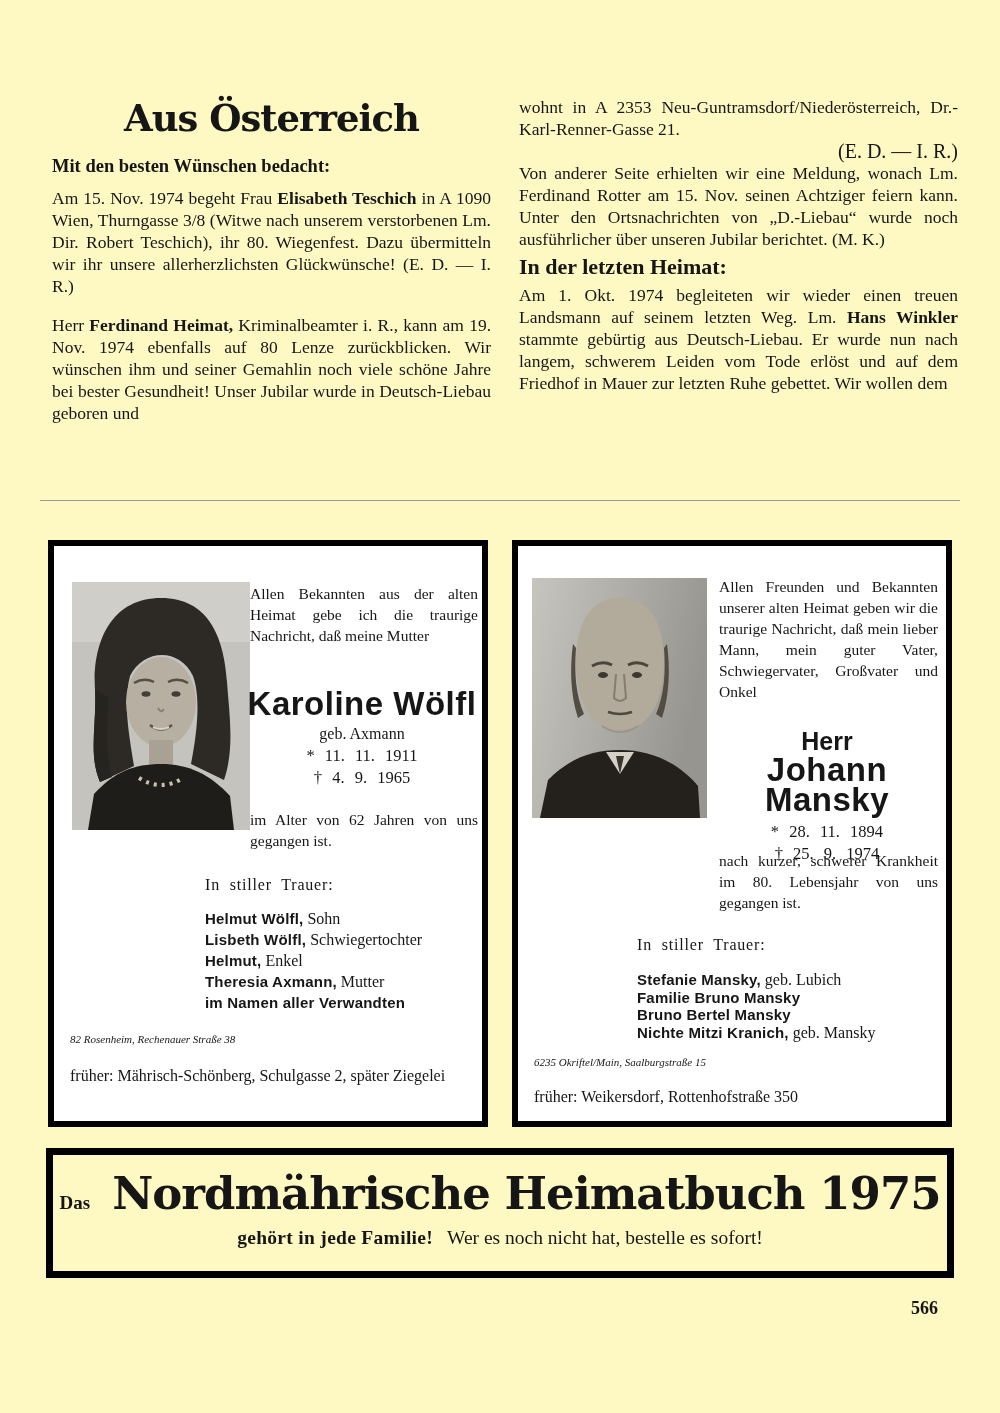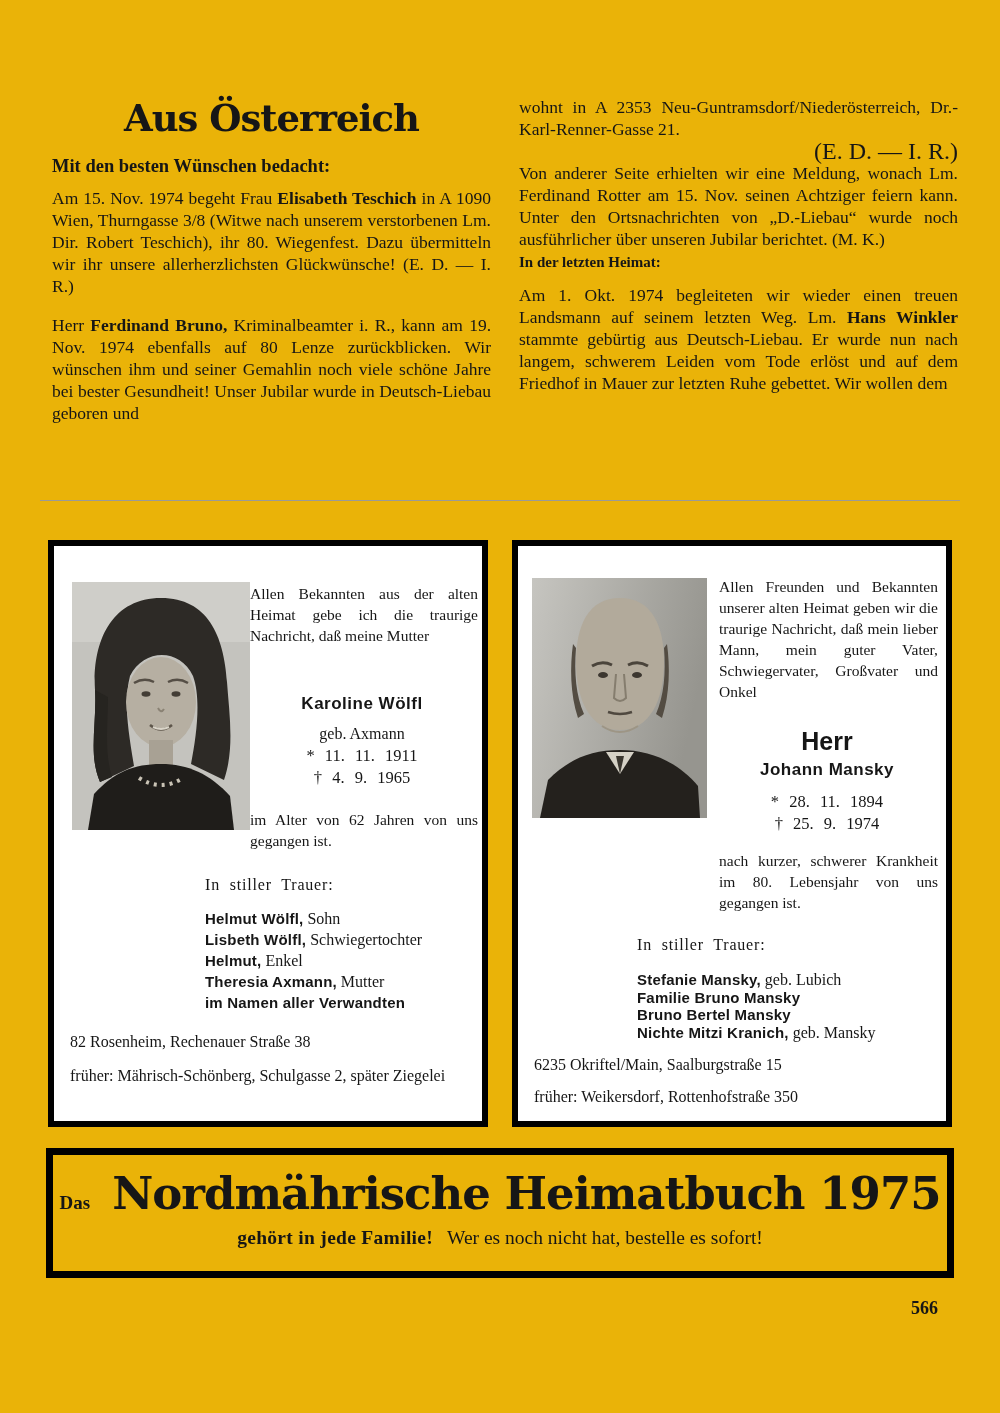--- a/index.html
+++ b/index.html
@@ -1,55 +1,55 @@
 <!DOCTYPE html>
 <html><head>
 <meta charset="utf-8">
 <style>
   html,body{margin:0;padding:0;background:#e8e8e6;}
   .page{
     position:relative;
     width:1000px;height:1413px;
     margin:0 auto;
-    background:#eab308;
+    background:#fef9c3;
     color:#161616;
     font-family:"Liberation Serif",serif;
     overflow:hidden;
   }
   
   .article{position:absolute;top:96px;left:52px;width:906px;display:flex;gap:28px;}
   .col{width:439px;}
   .fraktur{font-family:"DejaVu Serif",serif;font-weight:bold;letter-spacing:-1px;}
   .sec-title{font-size:37px;line-height:44px;text-align:center;margin:0 0 16px 0;}
   .subhead{font-size:18.5px;font-weight:bold;margin:0 0 10px 0;}
-  .subhead2{font-size:15px;font-weight:bold;margin:4px 0 13px 0;}
+  .subhead2{font-size:22px;font-weight:bold;margin:4px 0 4px 0;}
   .body-par{font-size:17.5px;line-height:22px;text-align:justify;margin:0 0 0 0;}
   .par-gap{margin-top:17px;}
   .b{font-weight:bold;}
-  .sig{font-size:24px;line-height:22px;text-align:right;}
+  .sig{font-size:20px;line-height:22px;text-align:right;}
   .divider{position:absolute;top:500px;left:40px;width:920px;border-top:1px solid #9a9a96;}
   
   .obits{position:absolute;top:540px;left:48px;width:904px;display:flex;justify-content:space-between;}
   .obit{box-sizing:border-box;width:440px;height:587px;border:6px solid #000;position:relative;background:#fff;}
   .o-photo{position:absolute;display:block;}
   .o-intro{position:absolute;font-size:15.5px;line-height:21px;text-align:justify;margin:0;}
   .o-nameblock{position:absolute;text-align:center;}
   .o-prefix{font-family:"Liberation Sans",sans-serif;font-weight:bold;font-size:25px;line-height:28px;}
-  .o-name{font-family:"Liberation Sans",sans-serif;font-weight:bold;font-size:17px;line-height:30px;letter-spacing:0.5px;}
+  .o-name{font-family:"Liberation Sans",sans-serif;font-weight:bold;font-size:33px;line-height:30px;letter-spacing:0.5px;}
   .o-maiden{font-size:16px;line-height:22px;margin-top:4px;}
   .o-date{font-size:16.5px;line-height:22px;word-spacing:6px;}
   .o-closing{position:absolute;font-size:15.5px;line-height:21px;text-align:justify;margin:0;}
   .o-trauer{position:absolute;font-size:16px;letter-spacing:0.8px;word-spacing:5px;}
   .o-mourners{position:absolute;}
   .mourner{white-space:nowrap;}
   #obit1 .mourner{line-height:21px;}
   #obit2 .mourner{line-height:17.5px;}
   .mb{font-family:"Liberation Sans",sans-serif;font-weight:bold;font-size:15px;letter-spacing:0.2px;margin-top:39px;}
   .mr{font-size:16px;}
-  .o-addr{position:absolute;font-size:16px;}
+  .o-addr{position:absolute;font-size:11px;font-style:italic;}
   .o-former{position:absolute;font-size:16px;line-height:22px;}
   
   #obit1 .o-photo{left:18px;top:36px;width:178px;height:248px;}
   #obit1 .o-intro{left:196px;top:37px;width:228px;}
   #obit1 .o-nameblock{left:188px;top:143px;width:240px;}
   #obit1 .o-closing{left:196px;top:263px;width:228px;}
   #obit1 .o-trauer{left:151px;top:330px;}
   #obit1 .o-mourners{left:151px;top:362px;}
   #obit1 .o-addr{left:16px;top:487px;}
   #obit1 .o-former{left:16px;top:519px;width:414px;}
@@ -74,21 +74,21 @@
 </head>
 <body>
 
 <div class="page">
 
   <div class="article">
     <div class="col">
       <div class="fraktur sec-title">Aus Österreich</div>
       <div class="subhead">Mit den besten Wünschen bedacht:</div>
       <p class="body-par"><span>Am 15. Nov. 1974 begeht Frau </span><span class="b">Elisabeth Teschich</span><span> in A 1090 Wien, Thurngasse 3/8 (Witwe nach unserem verstorbenen Lm. Dir. Robert Teschich), ihr 80. Wiegenfest. Dazu übermitteln wir ihr unsere allerherzlichsten Glückwünsche! (E. D. — I. R.)</span></p>
-      <p class="body-par par-gap"><span>Herr </span><span class="b">Ferdinand Bruno,</span><span> Kriminalbeamter i. R., kann am 19. Nov. 1974 ebenfalls auf 80 Lenze zurückblicken. Wir wünschen ihm und seiner Gemahlin noch viele schöne Jahre bei bester Gesundheit! Unser Jubilar wurde in Deutsch-Liebau geboren und</span></p>
+      <p class="body-par par-gap"><span>Herr </span><span class="b">Ferdinand Heimat,</span><span> Kriminalbeamter i. R., kann am 19. Nov. 1974 ebenfalls auf 80 Lenze zurückblicken. Wir wünschen ihm und seiner Gemahlin noch viele schöne Jahre bei bester Gesundheit! Unser Jubilar wurde in Deutsch-Liebau geboren und</span></p>
     </div>
     <div class="col">
       <p class="body-par">wohnt in A 2353 Neu-Guntramsdorf/Niederösterreich, Dr.-Karl-Renner-Gasse 21.</p>
       <div class="sig">(E. D. — I. R.)</div>
       <p class="body-par">Von anderer Seite erhielten wir eine Meldung, wonach Lm. Ferdinand Rotter am 15. Nov. seinen Achtziger feiern kann. Unter den Ortsnachrichten von „D.-Liebau“ wurde noch ausführlicher über unseren Jubilar berichtet. (M. K.)</p>
       <div class="subhead2">In der letzten Heimat:</div>
       <p class="body-par"><span>Am 1. Okt. 1974 begleiteten wir wieder einen treuen Landsmann auf seinem letzten Weg. Lm. </span><span class="b">Hans Winkler</span><span> stammte gebürtig aus Deutsch-Liebau. Er wurde nun nach langem, schwerem Leiden vom Tode erlöst und auf dem Friedhof in Mauer zur letzten Ruhe gebettet. Wir wollen dem</span></p>
     </div>
   </div>
 

